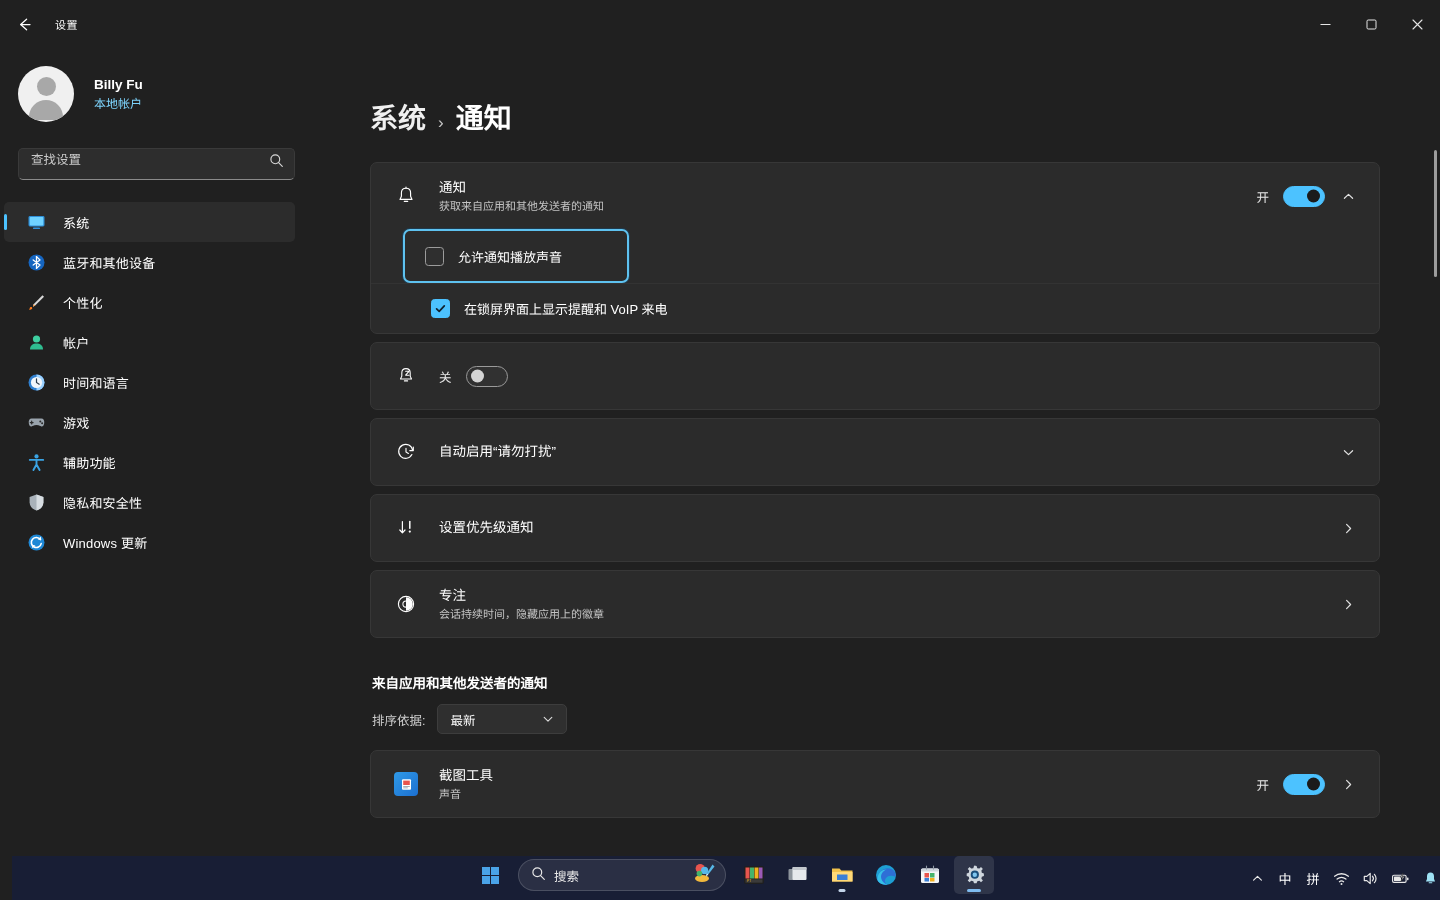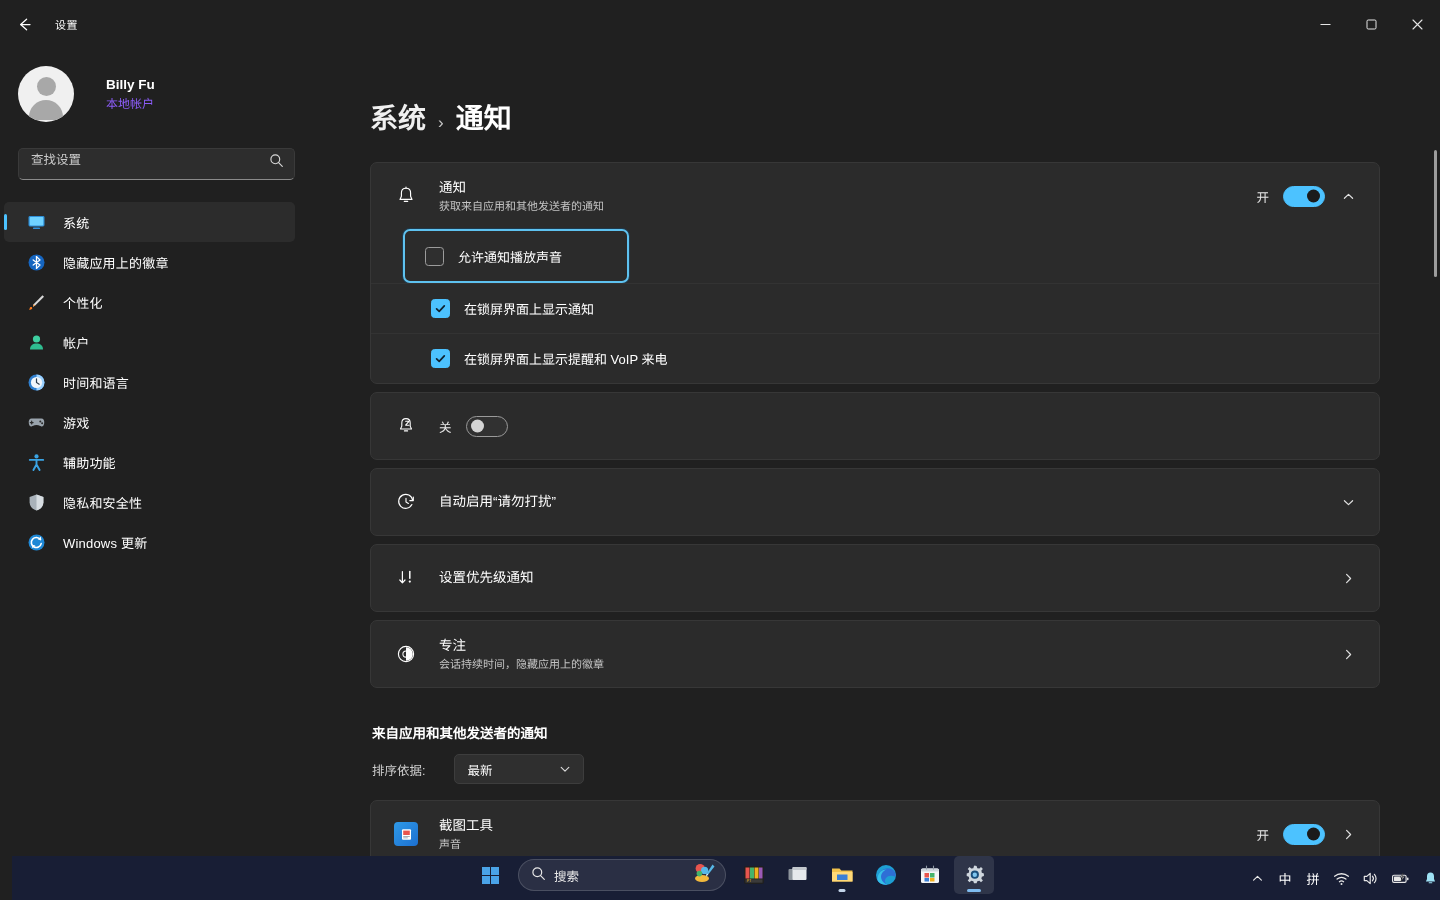--- a/index.html
+++ b/index.html
@@ -98,23 +98,23 @@
     background: #a8a8a8;
     left: 18.5px; top: 11px;
   }
   .avatar .shoulders {
     position: absolute;
     width: 34px; height: 20px;
     border-radius: 17px 17px 0 0;
     background: #a8a8a8;
     left: 11px; top: 34px;
   }
-  .account-text { margin-left: 32px; line-height: 1.35; }
+  .account-text { margin-left: 20px; line-height: 1.35; }
   .account-name { font-size: 13.5px; font-weight: bold; color: #ffffff; }
-  .account-sub { font-size: 12px; color: #8b5cf6; margin-top: 2px; }
+  .account-sub { font-size: 12px; color: #7dd3fc; margin-top: 2px; }
 
   .search-wrap {
     margin: 20px 25px 0 18px;
     height: 32px;
     background: #2d2d2d;
     border: 1px solid #3a3a3a;
     border-bottom: 1px solid #8a8a8a;
     border-radius: 5px;
     display: flex;
     align-items: center;
@@ -270,21 +270,21 @@
   .section-h {
     font-size: 13.5px;
     font-weight: bold;
     color: #ffffff;
     margin: 34px 0 12px 2px;
   }
   .sortrow {
     display: flex;
     align-items: center;
     margin-bottom: 16px;
-    gap: 29px;
+    gap: 12px;
     padding-left: 2px;
   }
   .sortlabel { font-size: 12.5px; color: #cfcfcf; }
   .combo {
     width: 130px; height: 30px;
     background: #2f2f2f;
     border: 1px solid #3d3d3d;
     border-radius: 5px;
     display: flex;
     align-items: center;
@@ -470,21 +470,21 @@
         </div>
 
         <div class="nav-item">
           <span class="nav-ico">
             <svg width="19" height="19" viewBox="0 0 19 19">
               <circle cx="9.5" cy="9.5" r="8" fill="#1565c0"></circle>
               <path d="M9.5 3.6 L13 7 L6.2 12 M9.5 15.4 L13 12 L6.2 7" fill="none" stroke="#ffffff" stroke-width="1.3" stroke-linecap="round" stroke-linejoin="round"></path>
               <path d="M9.5 3.6 V15.4" stroke="#ffffff" stroke-width="1.3" stroke-linecap="round"></path>
             </svg>
           </span>
-          <span class="nav-label">隐藏应用上的徽章</span>
+          <span class="nav-label">蓝牙和其他设备</span>
         </div>
 
 
         <div class="nav-item">
           <span class="nav-ico">
             <svg width="19" height="19" viewBox="0 0 19 19">
               <path d="M15.5 2.2 L17 3.7 L8.2 12.5 L6 13.8 L6.6 11.2 Z" fill="#d8d8d8"></path>
               <path d="M6.6 11.2 L6 13.8 L8.2 12.5 Z" fill="#ff9a3c"></path>
               <path d="M3 14.5 C4.3 13.5 5.6 14.4 5.2 15.6 C4.9 16.6 3.2 16.9 2 16.4 C2.9 15.9 2.6 14.9 3 14.5Z" fill="#ff7a18"></path>
             </svg>
@@ -598,30 +598,20 @@
             </div>
           </div>
 
           <div class="subrow focused">
             <div class="cb-wrap">
               <span class="cbox unchecked"></span>
               <span class="cb-label">允许通知播放声音</span>
             </div>
           </div>
 
-          <div class="subrow">
-            <div class="cb-wrap">
-              <span class="cbox checked">
-                <svg width="13" height="13" viewBox="0 0 13 13">
-                  <path d="M2.6 6.8 L5.2 9.3 L10.3 3.8" fill="none" stroke="#10222f" stroke-width="1.7" stroke-linecap="round" stroke-linejoin="round"></path>
-                </svg>
-              </span>
-              <span class="cb-label">在锁屏界面上显示通知</span>
-            </div>
-          </div>
 
           <div class="subrow">
             <div class="cb-wrap">
               <span class="cbox checked">
                 <svg width="13" height="13" viewBox="0 0 13 13">
                   <path d="M2.6 6.8 L5.2 9.3 L10.3 3.8" fill="none" stroke="#10222f" stroke-width="1.7" stroke-linecap="round" stroke-linejoin="round"></path>
                 </svg>
               </span>
               <span class="cb-label">在锁屏界面上显示提醒和 VoIP 来电</span>
             </div>

